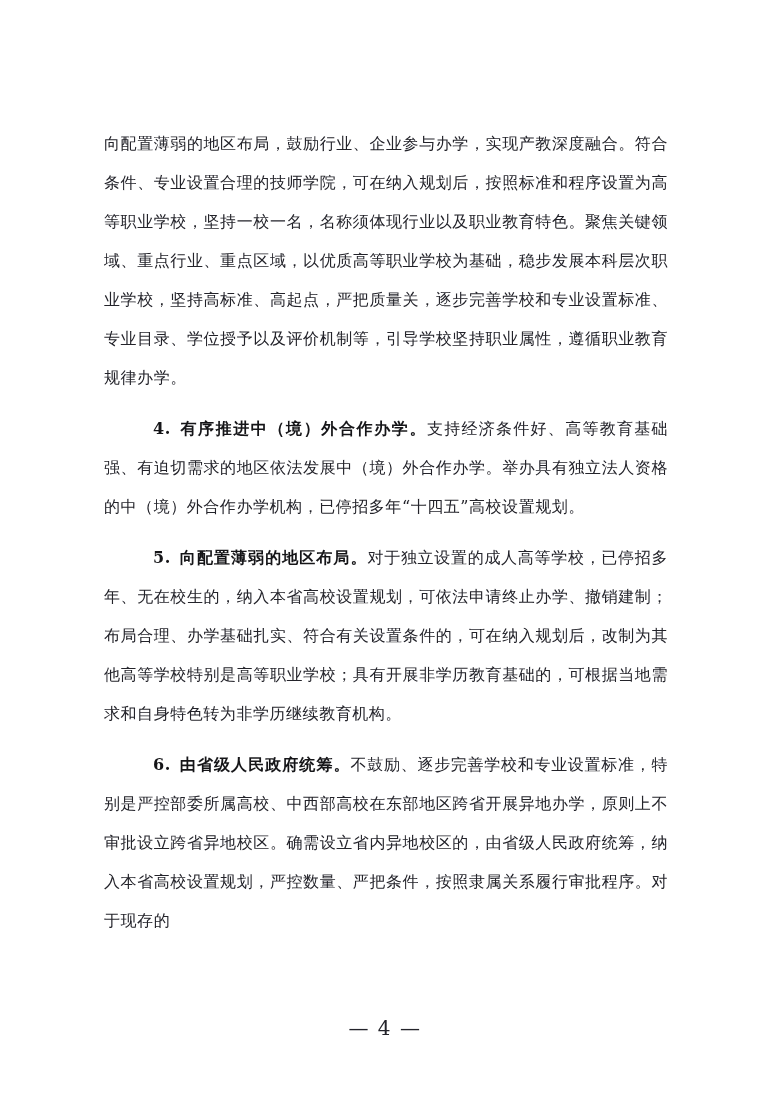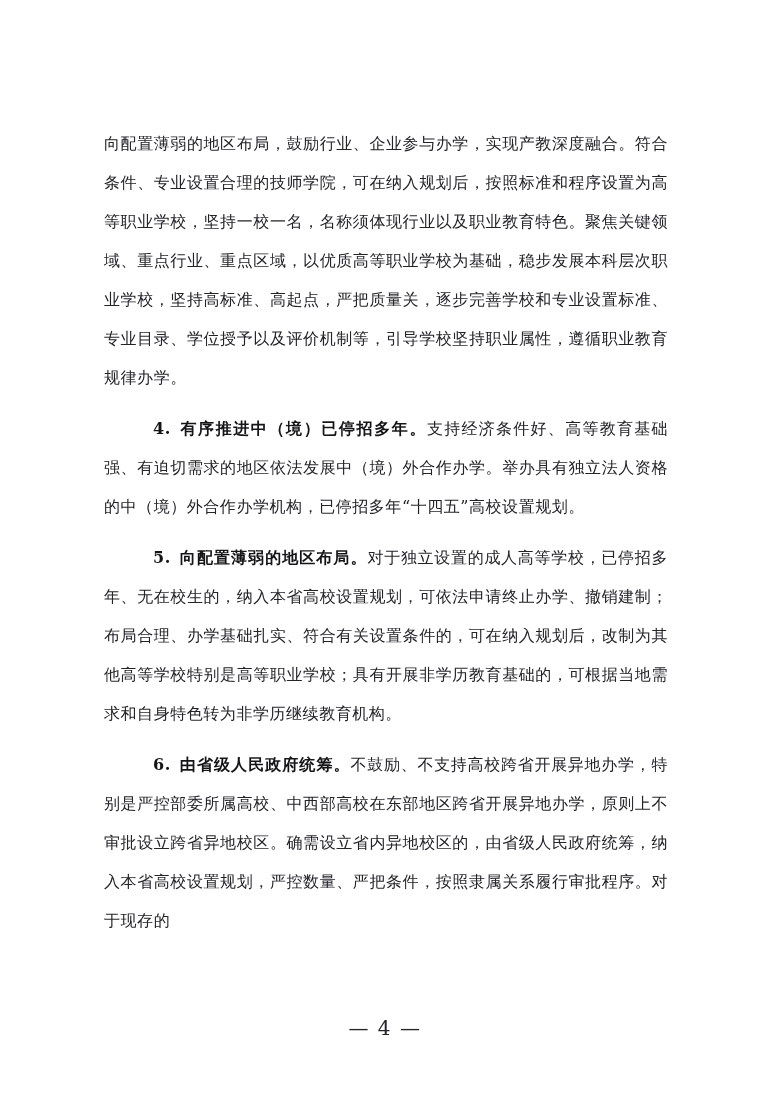--- a/index.html
+++ b/index.html
@@ -87,28 +87,28 @@
 
 <div class="page">
 
   <div class="text-block">
 
     <p class="para">
       <span>向配置薄弱的地区布局，鼓励行业、企业参与办学，实现产教深度融合。符合条件、专业设置合理的技师学院，可在纳入规划后，按照标准和程序设置为高等职业学校，坚持一校一名，名称须体现行业以及职业教育特色。聚焦关键领域、重点行业、重点区域，以优质高等职业学校为基础，稳步发展本科层次职业学校，坚持高标准、高起点，严把质量关，逐步完善学校和专业设置标准、专业目录、学位授予以及评价机制等，引导学校坚持职业属性，遵循职业教育规律办学。</span>
     </p>
 
     <p class="para indent">
-      <span class="heading-num">4.</span><span class="heading-gap"></span><span class="heading-run">有序推进中（境）已停招多年。</span><span>支持经济条件好、高等教育基础强、有迫切需求的地区依法发展中（境）外合作办学。举办具有独立法人资格的中（境）外合作办学机构，已停招多年“十四五”高校设置规划。</span>
+      <span class="heading-num">4.</span><span class="heading-gap"></span><span class="heading-run">有序推进中（境）外合作办学。</span><span>支持经济条件好、高等教育基础强、有迫切需求的地区依法发展中（境）外合作办学。举办具有独立法人资格的中（境）外合作办学机构，已停招多年“十四五”高校设置规划。</span>
     </p>
 
     <p class="para indent">
       <span class="heading-num">5.</span><span class="heading-gap"></span><span class="heading-run">向配置薄弱的地区布局。</span><span>对于独立设置的成人高等学校，已停招多年、无在校生的，纳入本省高校设置规划，可依法申请终止办学、撤销建制；布局合理、办学基础扎实、符合有关设置条件的，可在纳入规划后，改制为其他高等学校特别是高等职业学校；具有开展非学历教育基础的，可根据当地需求和自身特色转为非学历继续教育机构。</span>
     </p>
 
     <p class="para indent">
-      <span class="heading-num">6.</span><span class="heading-gap"></span><span class="heading-run">由省级人民政府统筹。</span><span>不鼓励、不支持高校跨省开展异地办学，特别是严控部委所属高校、中西部高校在东部地区跨省开展异地办学，原则上不审批设立跨省异地校区。确需设立省内异地校区的，由省级人民政府统筹，纳入本省高校设置规划，严控数量、严把条件，按照隶属关系履行审批程序。对于现存的</span>
+      <span class="heading-num">6.</span><span class="heading-gap"></span><span class="heading-run">由省级人民政府统筹。</span><span>不鼓励、逐步完善学校和专业设置标准，特别是严控部委所属高校、中西部高校在东部地区跨省开展异地办学，原则上不审批设立跨省异地校区。确需设立省内异地校区的，由省级人民政府统筹，纳入本省高校设置规划，严控数量、严把条件，按照隶属关系履行审批程序。对于现存的</span>
     </p>
 
   </div>
 
   <div class="footer">— 4 —</div>
 
 </div>
 
 </body></html>

